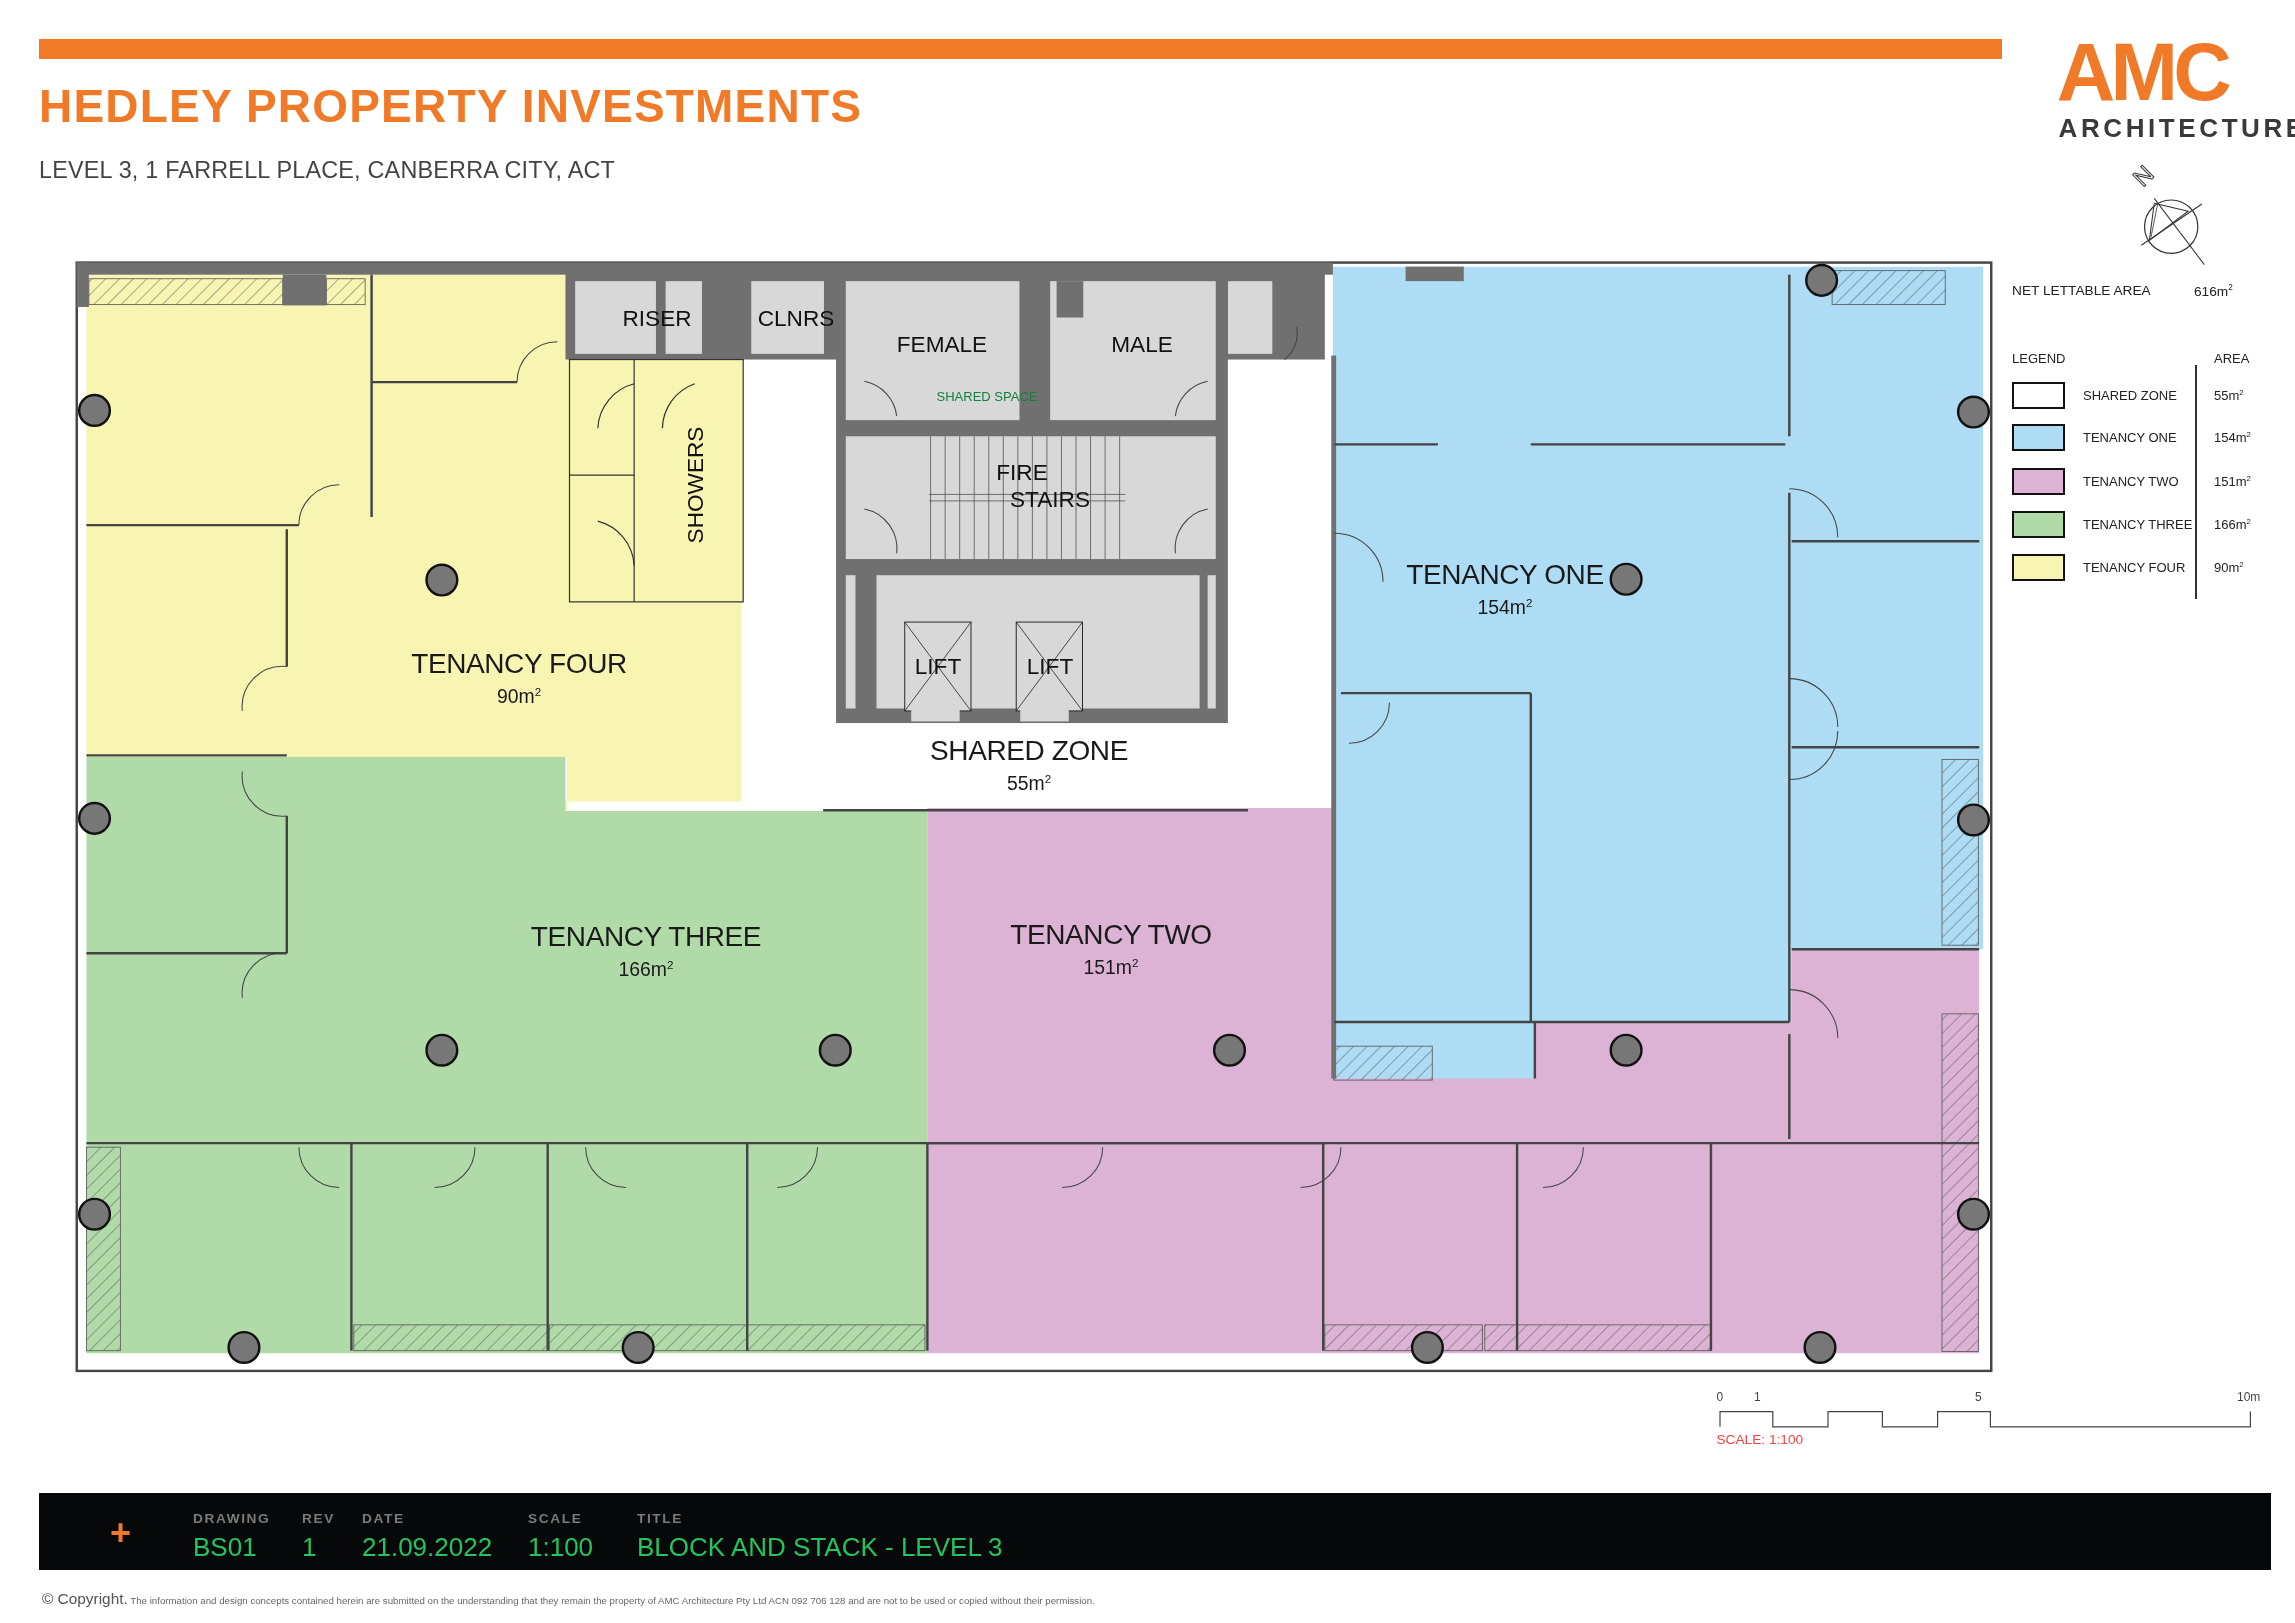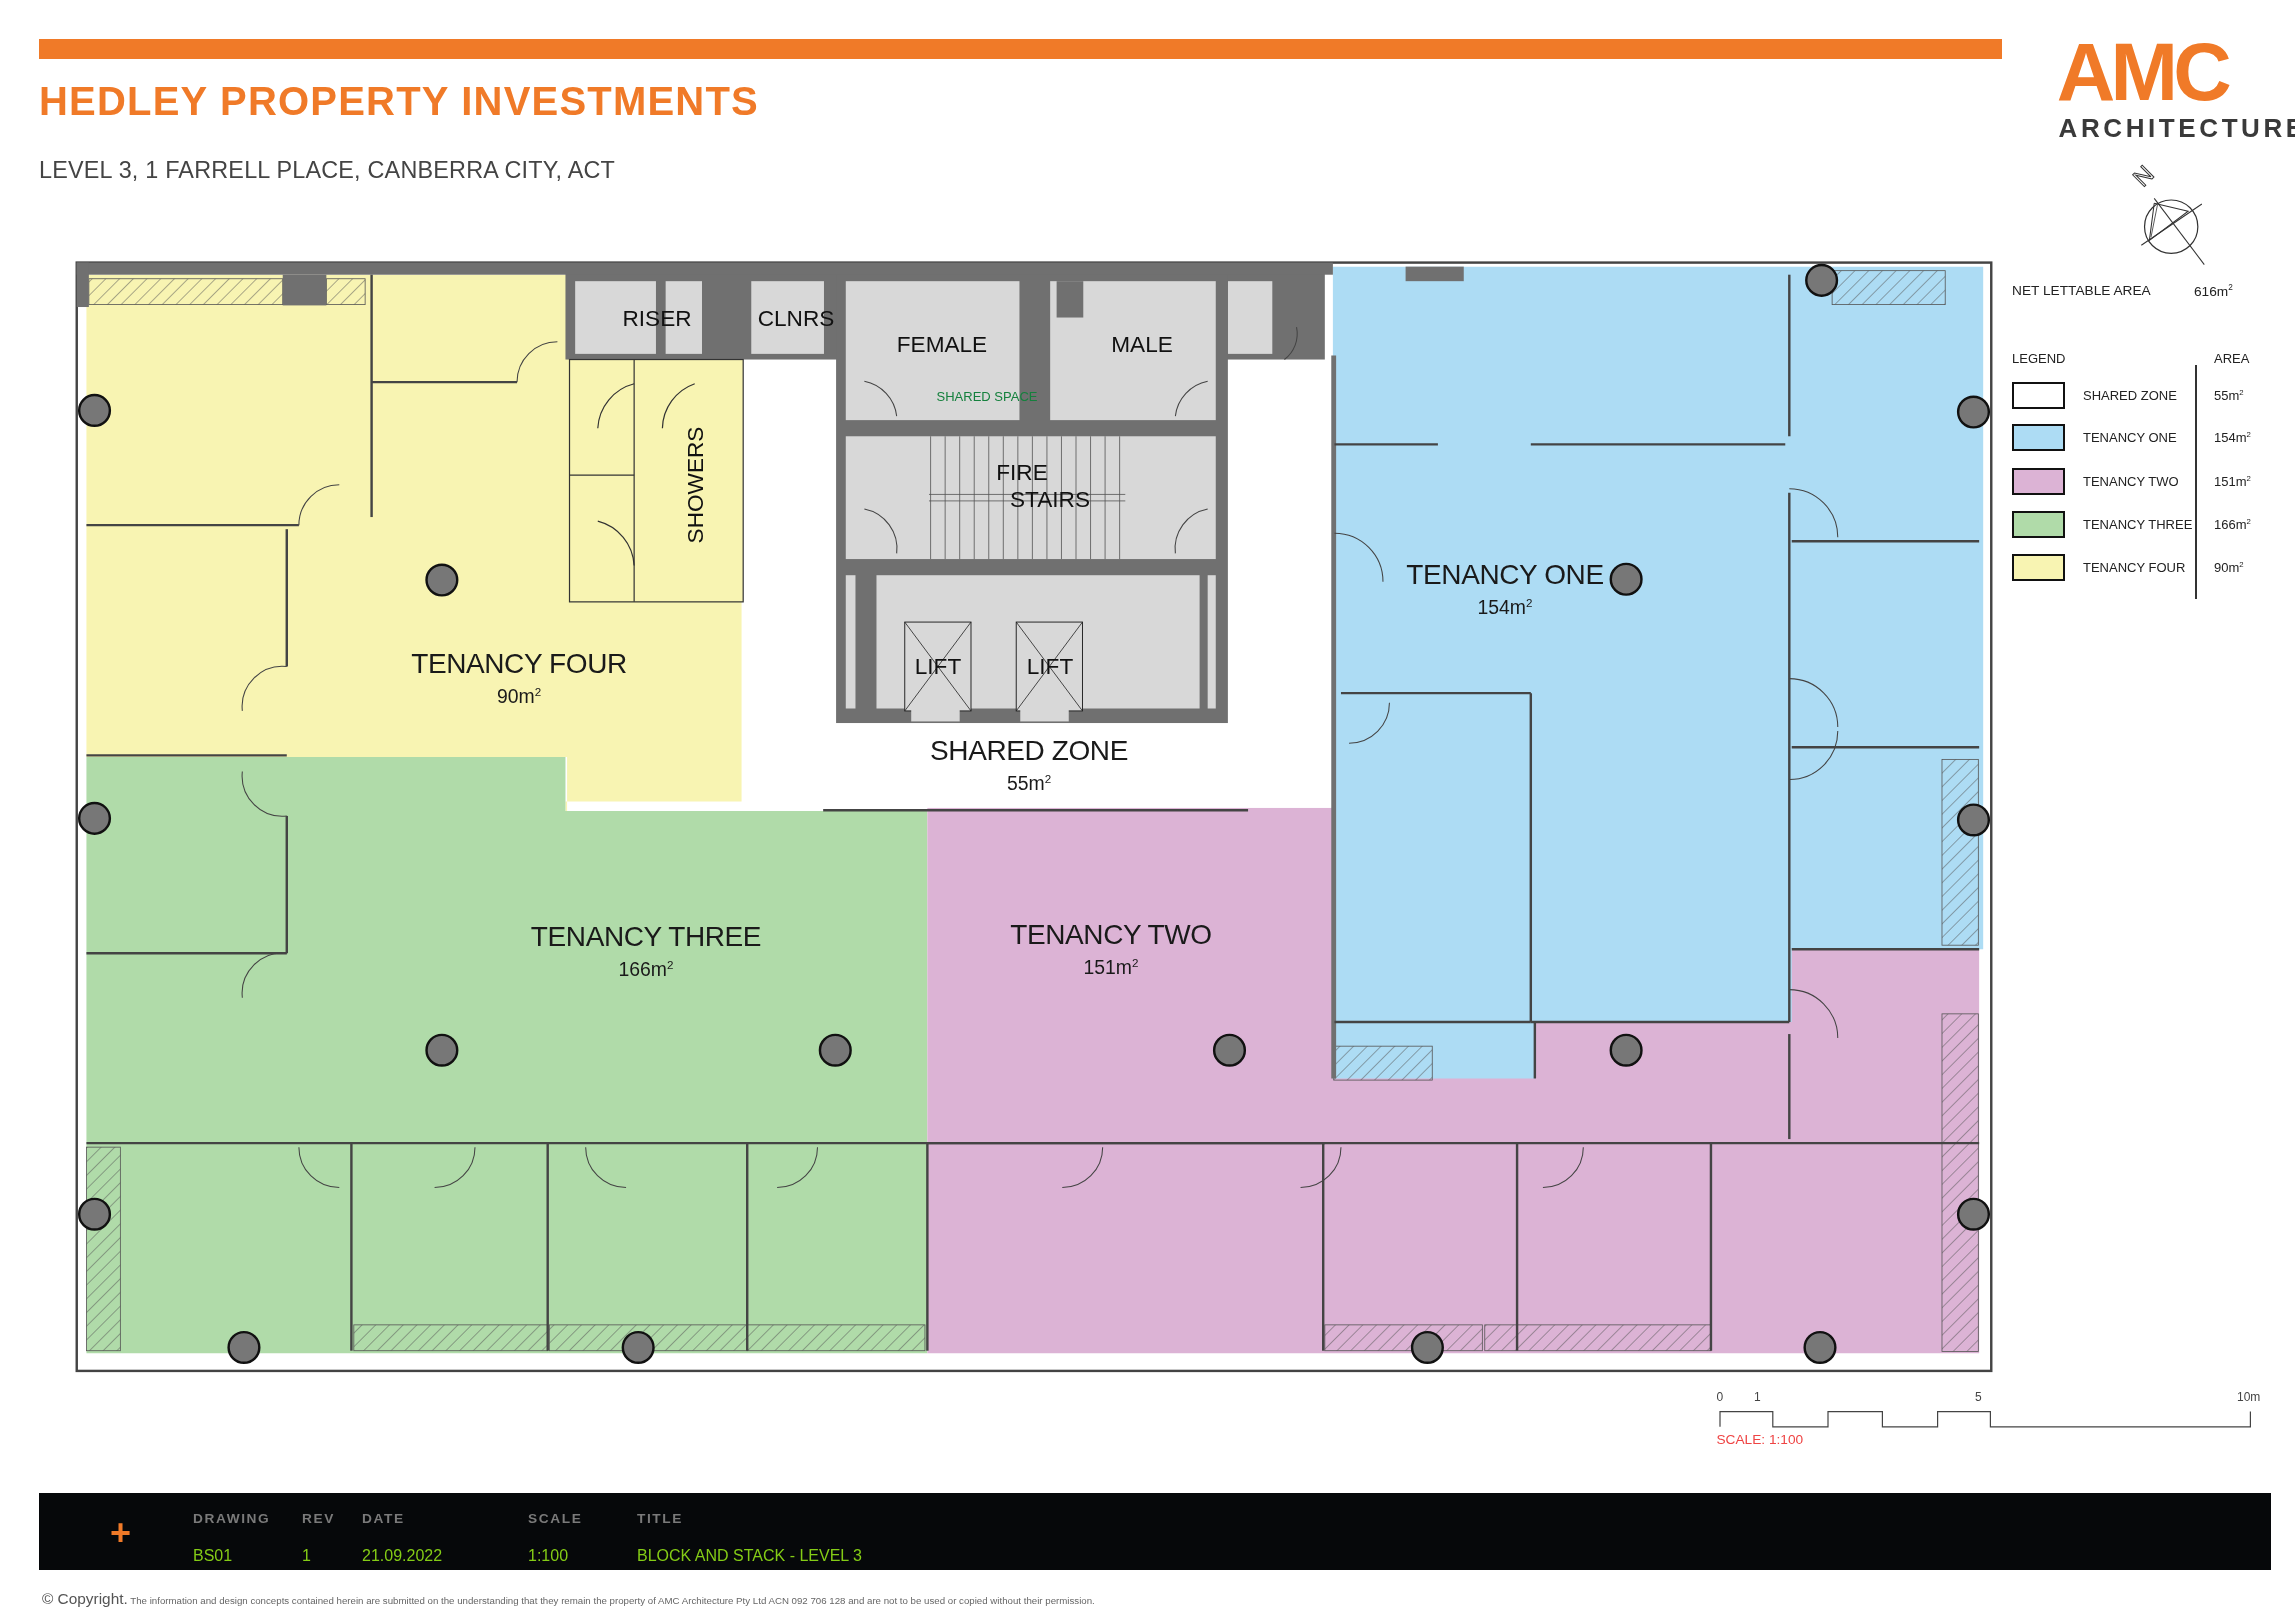--- a/index.html
+++ b/index.html
@@ -1,19 +1,19 @@
 <!DOCTYPE html>
 <html style="font-size:13px"><head>
 <meta charset="utf-8">
 <style>
   html, body { margin:0; padding:0; background:#ffffff; }
   body { width:2295px; height:1623px; position:relative; overflow:hidden; font-family:"Liberation Sans", sans-serif; color:#222; }
   .abs { position:absolute; }
   .top-bar { left:39px; top:39px; width:1963px; height:20px; }
-  .company { left:39px; top:79px; font-size:40px; font-weight:bold; letter-spacing:1.2px; }
+  .company { left:39px; top:79px; font-size:46px; font-weight:bold; letter-spacing:1.2px; }
   .address { left:39px; top:125px; font-size:23.4px; color:#444; letter-spacing:0.2px;margin-top:32px; }
   .logo { left:2052px; top:32px; width:226px; height:97px; }
   .logo-main { position:absolute; left:4.8px; top:0; font-size:81px; font-weight:bold; letter-spacing:-4.8px; line-height:81px; }
   .logo-sub { position:absolute; left:6.5px; top:81px; font-size:26px; font-weight:bold; color:#3a3a3a; letter-spacing:3.6px; }
   .logo-plus { font-weight:bold; }
   .north { left:2117px; top:158px; width:89px; height:109px; }
   .plan { left:0; top:0; width:2295px; height:1623px; }
   .legend { left:2012px; top:283px; width:267px; }
   .legend .nla { position:absolute; top:0; left:0; font-size:13.7px; }
   .legend .nla-val { position:absolute; top:0; left:182px; font-size:13.7px; }
@@ -24,21 +24,21 @@
   .legend-row .lbl { position:absolute; left:71px; top:5.7px; font-size:13px; }
   .legend-row .val { position:absolute; left:202px; top:5.7px; font-size:13px; }
   sup { font-size:60%; }
   .scale { left:1697px; top:1390px; width:566px; height:73px; }
   .scale .tick { position:absolute; top:0; font-size:12px; color:#444; }
   .scale .scl { position:absolute; left:0; top:42px; font-size:13.7px; color:#ef4444; }
   .footer { left:39px; top:1493px; width:2232px; height:77px; background:#06080a; }
   .footer .plus { position:absolute; left:71px; top:19.4px; font-size:36px; font-weight:bold; }
   .footer .col { position:absolute; top:18px; }
   .footer .col .k { font-size:13.7px; font-weight:bold; color:#7a7a7a; letter-spacing:1.6px; }
-  .footer .col .v { font-size:16px; color:#84cc16; margin-top:21px; white-space:nowrap; }
+  .footer .col .v { font-size:26px; color:#22c55e; margin-top:6px; white-space:nowrap; }
   .footer .contact { position:absolute; right:77px; top:22px; text-align:right; color:#ffffff; font-size:12.5px; line-height:19.4px; }
   .footer .contact .web { color:#9a9a9a; font-size:15.4px; letter-spacing:0.8px; margin-top:3.2px; }
   .copyright { left:42px; top:1590px; font-size:9.7px; color:#666; white-space:nowrap; }
   .copyright .c { font-size:15.4px; color:#555; }
   .room-label { position:absolute; text-align:center; color:#1a1a1a; white-space:nowrap; transform:translate(-50%, 0); }
   .room-label .n { font-size:28px; letter-spacing:-0.4px; }
   .room-label .a { font-size:19.4px; margin-top:4.8px; }
   .small-label { position:absolute; white-space:nowrap; color:#111; font-size:22.6px; transform:translate(-50%, -50%); }
 </style>
 </head>

